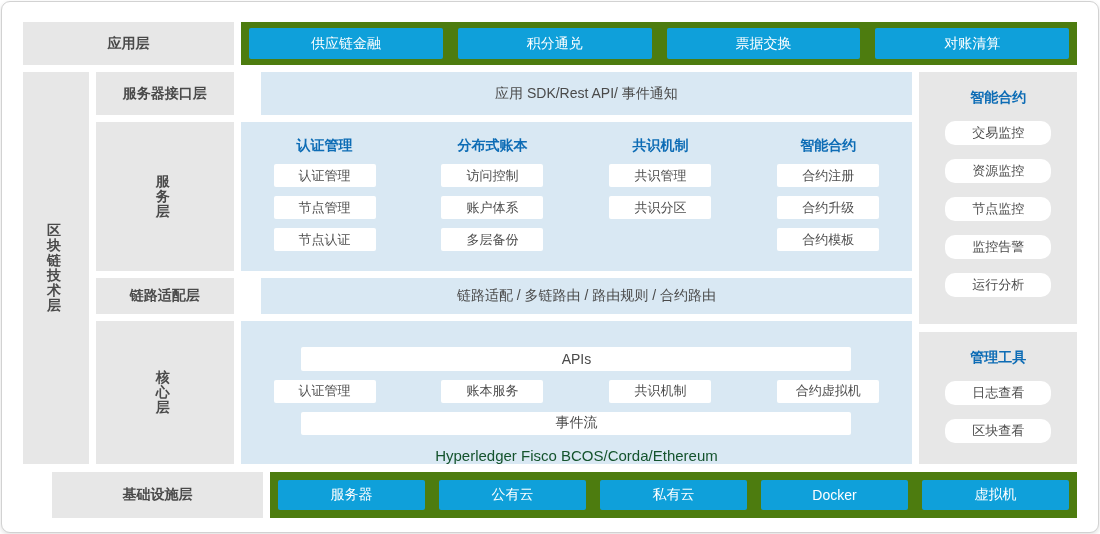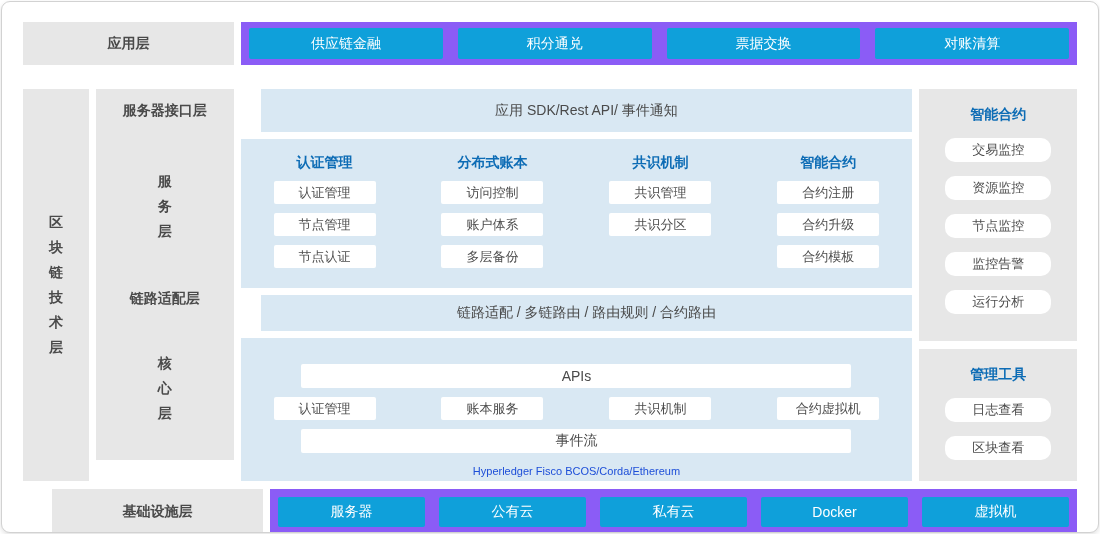--- a/index.html
+++ b/index.html
@@ -14,48 +14,48 @@
     position: absolute; left: 1px; top: 1px;
     width: 1098px; height: 532px;
     background: #fff;
     border: 1px solid #d2d2d2;
     border-radius: 9px;
     box-shadow: 0 2px 5px rgba(0,0,0,0.12);
     padding: 20px 21px 18px 21px;
     overflow: hidden;
   }
   .graybox { background: #e7e7e7; }
-  .strip   { background: #8b5cf6; }
+  .strip   { background: #4d7c0f; }
   .blue    { background: #d9e8f3; }
 
-  .row-top { display: flex; gap: 7px; height: 43px; margin-bottom: 24px; }
+  .row-top { display: flex; gap: 7px; height: 43px; margin-bottom: 7px; }
   .row-top .label-box { width: 211px; }
   .row-top .strip { flex: 1; display: flex; gap: 15px; padding: 6px 8px; }
 
   .label-box {
     display: flex; align-items: center; justify-content: center;
     font-size: 14px; font-weight: bold; color: #4a4a4a;
     background: #e7e7e7;
   }
 
   .pill {
     flex: 1; background: #0fa0da; color: #fff;
     display: flex; align-items: center; justify-content: center;
     font-size: 14px; border-radius: 2px; cursor: pointer;
   }
 
   .middle { display: flex; gap: 7px; height: 392px; }
   .v-col1 { width: 66px; }
-  .v-col2 { width: 138px; display: flex; flex-direction: column; }
+  .v-col2 { width: 138px; display: flex; flex-direction: column; gap: 7px; }
   .main   { width: 673px; display: flex; flex-direction: column; gap: 7px; }
   .right  { width: 158px; display: flex; flex-direction: column; gap: 8px; }
 
   .vtext {
-    width: 18px; word-break: break-all; text-align: center;
-    line-height: 25px; font-size: 14px; font-weight: bold; color: #4a4a4a;
+    width: 18px; word-break: break-all; 
+    line-height: 15px; font-size: 14px; font-weight: bold; color: #4a4a4a;
   }
   .h-43 { height: 43px; }
   .h-149 { height: 149px; }
   .h-36 { height: 36px; }
   .h-143 { height: 143px; }
 
   .bar {
     display: flex; align-items: center; justify-content: center;
     font-size: 14px; color: #4a4a4a; margin-left: 20px;
   }
@@ -70,21 +70,21 @@
   }
 
   .core-box { display: flex; flex-direction: column; align-items: center; padding-top: 26px; gap: 9px; }
   .white-bar {
     width: 550px; height: 24px; background: #fff; border-radius: 2px;
     display: flex; align-items: center; justify-content: center;
     font-size: 14px; color: #4a4a4a;
   }
   .core-modules { display: flex; width: 100%; }
   .core-cell { flex: 1; display: flex; justify-content: center; }
-  .core-footer { font-size: 11px; color: #1d4ed8; margin-top: 3px; }
+  .core-footer { font-size: 15px; color: #14532d; margin-top: 3px; }
 
   .side-panel {
     background: #e7e7e7;
     display: flex; flex-direction: column; align-items: center;
     padding-top: 15px; gap: 14px;
   }
   .side-panel .wbox { width: 106px; height: 24px; border-radius: 10px; }
   .sp-1 { height: 252px; }
   .sp-2 { height: 132px; }
 

